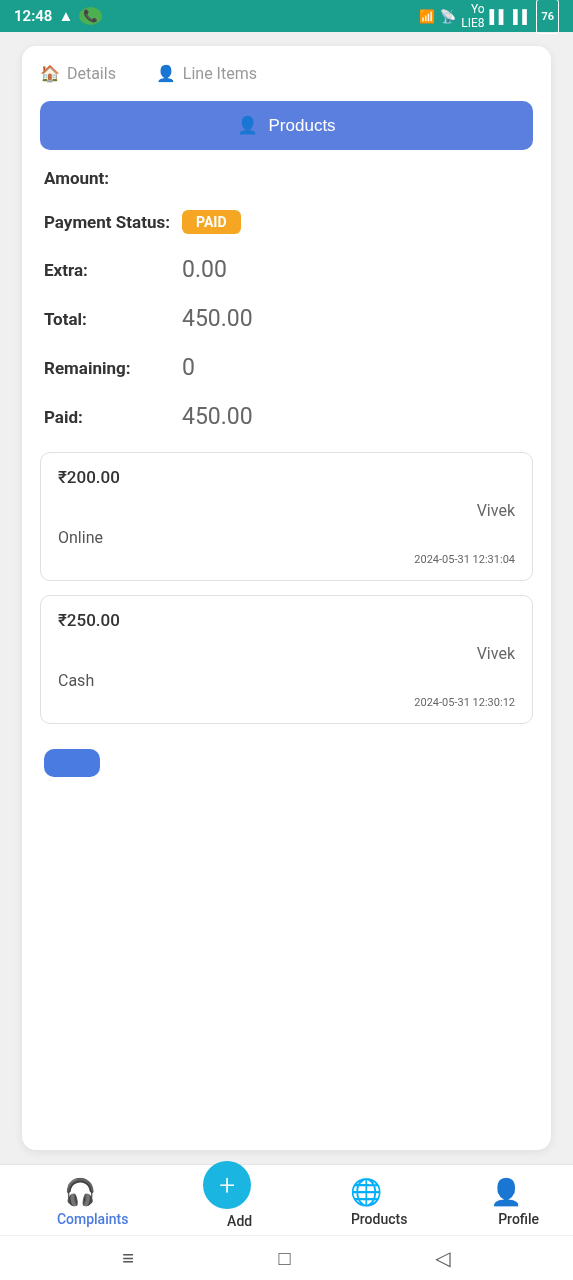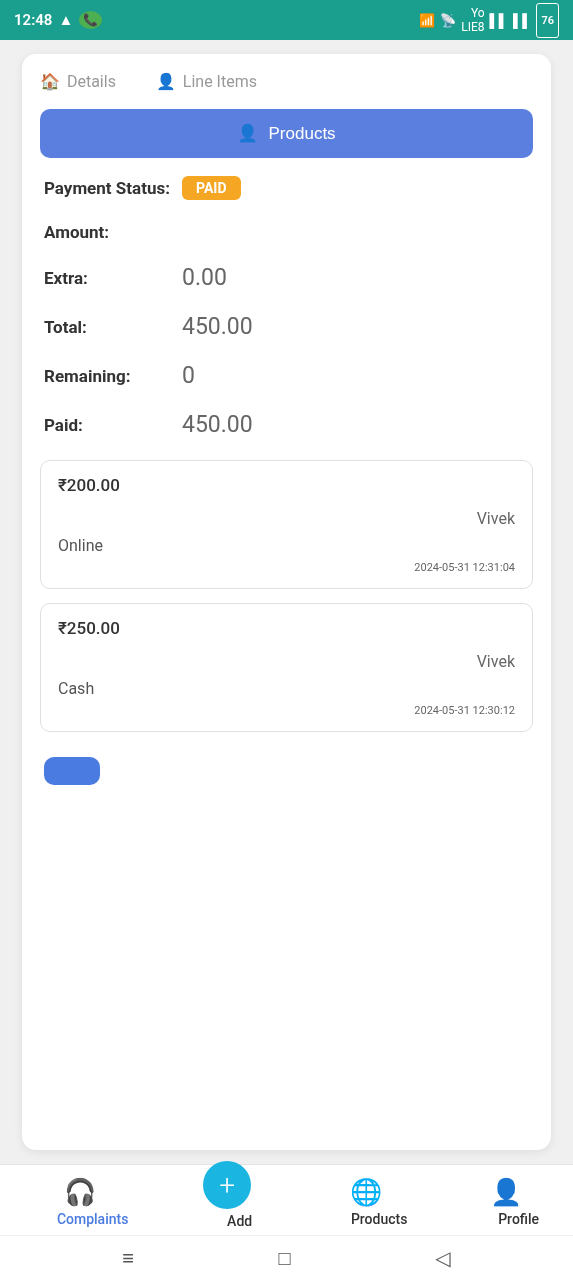--- a/index.html
+++ b/index.html
@@ -14,21 +14,21 @@
     }
 
     
     .status-bar {
       background: #1a9e8e;
       color: white;
       display: flex;
       justify-content: space-between;
       align-items: center;
       padding: 6px 14px;
-      height: 40px;
+      height: 32px;
     }
     .status-left {
       display: flex;
       align-items: center;
       gap: 6px;
       font-size: 15px;
       font-weight: 600;
     }
     .status-right {
       display: flex;
@@ -260,26 +260,26 @@
   </div>
 
   <button class="active-tab-btn">
     <span>👤</span>
     <span>Products</span>
   </button>
 
   <div class="payment-details">
 
     <div class="detail-row">
+      <span class="detail-label">Amount:</span>
+    </div>
+
+    <div class="detail-row">
       <span class="detail-label">Payment Status:</span>
       <span class="paid-badge">PAID</span>
-    </div>
-
-    <div class="detail-row">
-      <span class="detail-label">Amount:</span>
     </div>
 
     <div class="detail-row">
       <span class="detail-label">Extra:</span>
       <span class="detail-value">0.00</span>
     </div>
 
     <div class="detail-row">
       <span class="detail-label">Total:</span>
       <span class="detail-value">450.00</span>

